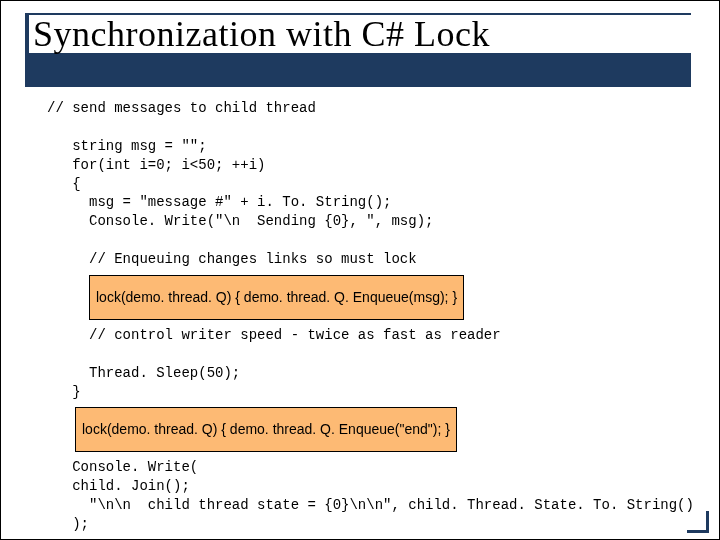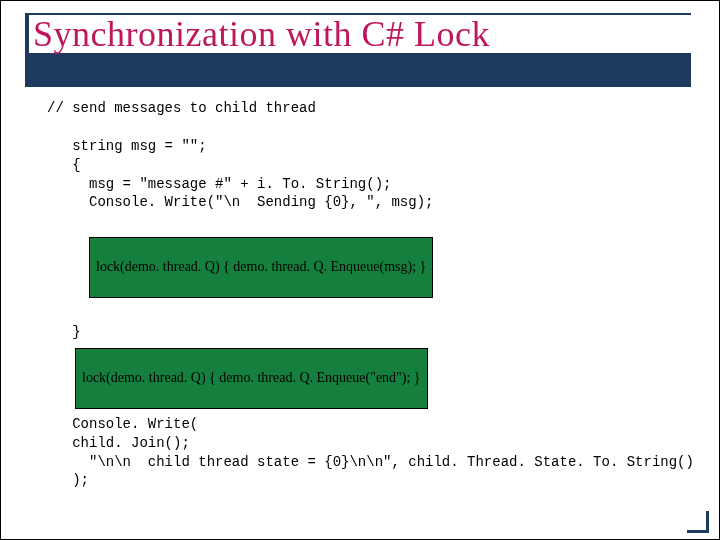--- a/index.html
+++ b/index.html
@@ -30,21 +30,21 @@
     right: 0;
     top: 40px;
     height: 34px;
     background: #1e3a5f;
   }
   .title-text {
     position: absolute;
     left: 8px;
     top: 0;
     font-size: 36px;
-    color: #be185d;
+    color: #000000;
     z-index: 2;
     font-weight: normal;
     letter-spacing: 0.5px;
   }
   .title-accent {
     position: absolute;
     left: 0;
     top: 0;
     width: 4px;
     height: 72px;
@@ -64,24 +64,24 @@
     left: 46px;
     right: 34px;
     font-family: "Courier New", monospace;
     font-size: 14px;
     line-height: 1.35;
     color: #000;
   }
   .code-line { white-space: pre; }
   .box {
     border: 1px solid #000;
-    padding: 20px 6px;
-    background: #15803d;
+    padding: 12px 6px;
+    background: #fdba74;
     display: inline-block;
-    font-family: Liberation Serif, serif;
+    font-family: Liberation Sans, sans-serif;
   }
   .box-wrap {
     margin: 6px 0 6px 42px;
   }
   .corner-accent {
     position: absolute;
     right: 10px;
     bottom: 6px;
     width: 22px;
     height: 22px;
@@ -114,30 +114,34 @@
     <div class="title-top-border"></div>
     <div class="title-accent"></div>
     <div class="title-bar"></div>
     <div class="title-text">Synchronization with C# Lock</div>
   </div>
 
   <div class="code-area">
     <div class="code-line">// send messages to child thread</div>
     <div class="code-line">&nbsp;</div>
     <div class="code-line">   string msg = "";</div>
+    <div class="code-line">   for(int i=0; i&lt;50; ++i)</div>
     <div class="code-line">   {</div>
     <div class="code-line">     msg = "message #" + i. To. String();</div>
     <div class="code-line">     Console. Write("\n  Sending {0}, ", msg);</div>
     <div class="code-line">&nbsp;</div>
+    <div class="code-line">     // Enqueuing changes links so must lock</div>
 
     <div class="box-wrap">
       <div class="box">lock(demo. thread. Q) { demo. thread. Q. Enqueue(msg); }</div>
     </div>
 
+    <div class="code-line">     // control writer speed - twice as fast as reader</div>
     <div class="code-line">&nbsp;</div>
+    <div class="code-line">     Thread. Sleep(50);</div>
     <div class="code-line">   }</div>
 
     <div class="box-wrap" style="margin-left:28px;">
       <div class="box">lock(demo. thread. Q)  { demo. thread. Q. Enqueue("end"); }</div>
     </div>
 
     <div class="code-line">   Console. Write(</div>
     <div class="code-line">   child. Join();</div>
     <div class="code-line">     "\n\n  child thread state = {0}\n\n", child. Thread. State. To. String()</div>
     <div class="code-line">   );</div>

